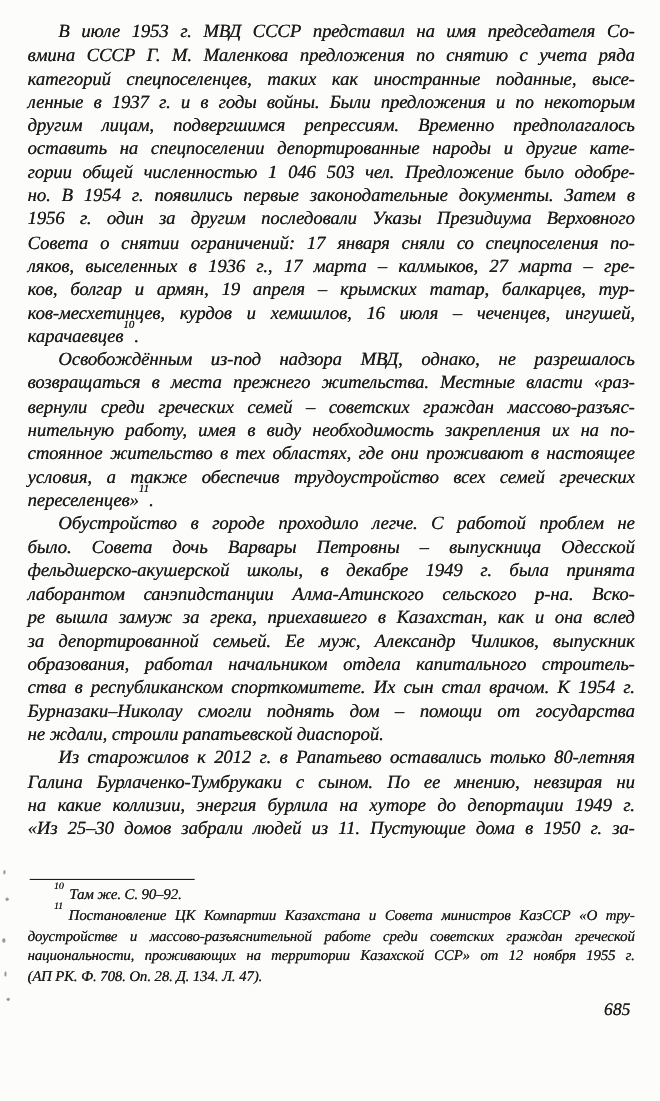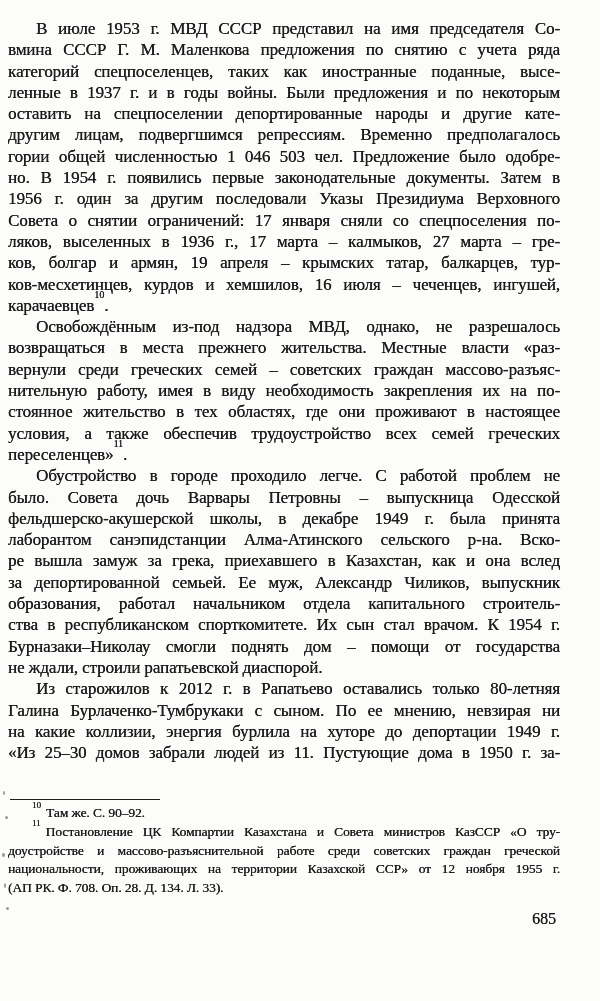--- a/index.html
+++ b/index.html
@@ -6,21 +6,21 @@
   body{
     width:600px;height:1001px;
     background:#fcfcfa;
     font-family:"Liberation Serif","DejaVu Serif",serif;
     color:#1d1d1d;
     position:relative;
     overflow:hidden;
   }
   .page{position:absolute;left:0;top:0;width:600px;height:1001px;}
   .text-block{
-    position:absolute;left:8px;top:18px;width:552px;
+    position:absolute;left:25px;top:18px;width:552px;font-style:italic;
   }
   .ln{
     font-size:17px;
     line-height:21.3px;
     letter-spacing:-0.1px;
     text-align:justify;
     text-align-last:justify;
     text-shadow:0.25px 0 0 currentColor;
     white-space:normal;
   }
@@ -78,22 +78,22 @@
   <div class="speck s4"></div>
   <div class="speck s5"></div>
 
   <div class="text-block">
 
     <div>
       <div class="ln ind">В июле 1953 г. МВД СССР представил на имя председателя Со-</div>
       <div class="ln">вмина СССР Г. М. Маленкова предложения по снятию с учета ряда</div>
       <div class="ln">категорий спецпоселенцев, таких как иностранные поданные, высе-</div>
       <div class="ln">ленные в 1937 г. и в годы войны. Были предложения и по некоторым</div>
+      <div class="ln">другим лицам, подвергшимся репрессиям. Временно предполагалось</div>
       <div class="ln">оставить на спецпоселении депортированные народы и другие кате-</div>
-      <div class="ln">другим лицам, подвергшимся репрессиям. Временно предполагалось</div>
       <div class="ln">гории общей численностью 1 046 503 чел. Предложение было одобре-</div>
       <div class="ln">но. В 1954 г. появились первые законодательные документы. Затем в</div>
       <div class="ln">1956 г. один за другим последовали Указы Президиума Верховного</div>
       <div class="ln">Совета о снятии ограничений: 17 января сняли со спецпоселения по-</div>
       <div class="ln">ляков, выселенных в 1936 г., 17 марта – калмыков, 27 марта – гре-</div>
       <div class="ln">ков, болгар и армян, 19 апреля – крымских татар, балкарцев, тур-</div>
       <div class="ln">ков-месхетинцев, курдов и хемшилов, 16 июля – чеченцев, ингушей,</div>
       <div class="ln end"><span>карачаевцев</span><sup class="ref">10</sup><span>.</span></div>
     </div>
 
@@ -127,19 +127,19 @@
       <div class="ln">«Из 25–30 домов забрали людей из 11. Пустующие дома в 1950 г. за-</div>
     </div>
 
     <div class="fn-rule"></div>
 
     <div>
       <div class="fn ind end"><sup class="fnm">10</sup><span>Там же. С. 90–92.</span></div>
       <div class="fn ind"><sup class="fnm">11</sup><span>Постановление ЦК Компартии Казахстана и Совета министров КазССР «О тру-</span></div>
       <div class="fn">доустройстве и массово-разъяснительной работе среди советских граждан греческой</div>
       <div class="fn">национальности, проживающих на территории Казахской ССР» от 12 ноября 1955 г.</div>
-      <div class="fn end">(АП РК. Ф. 708. Оп. 28. Д. 134. Л. 33).</div>
+      <div class="fn end">(АП РК. Ф. 708. Оп. 28. Д. 134. Л. 47).</div>
     </div>
 
     <div class="page-number">685</div>
 
   </div>
 </div>
 
 </body></html>

